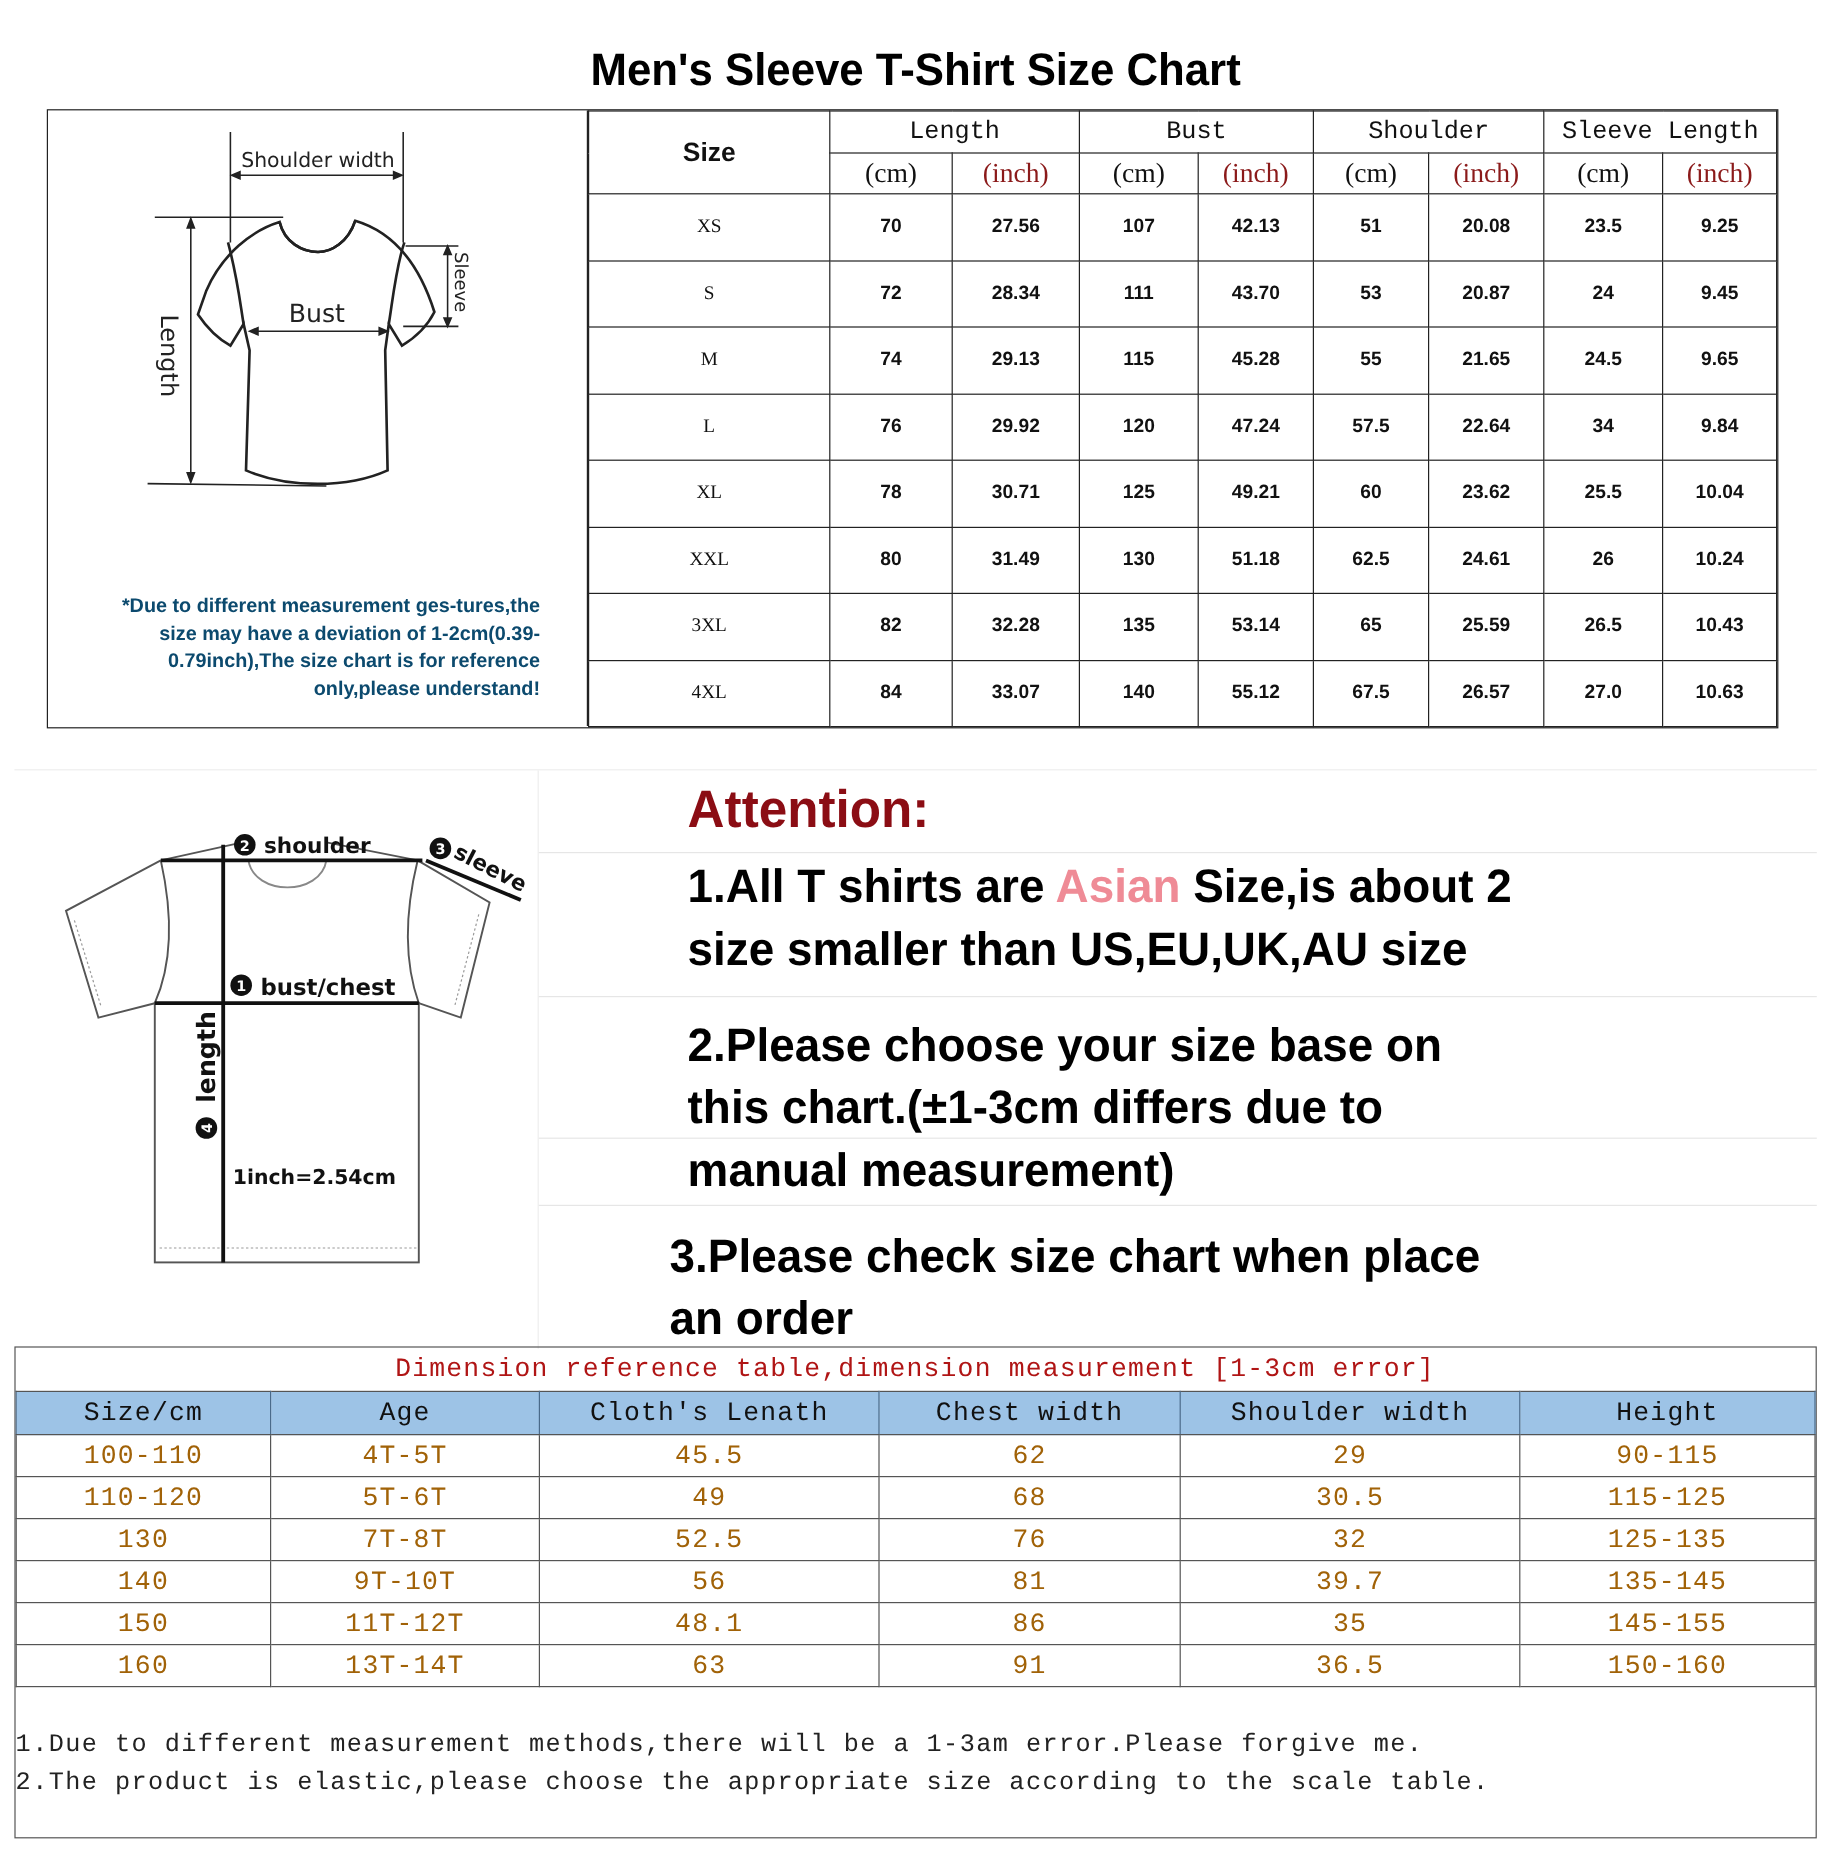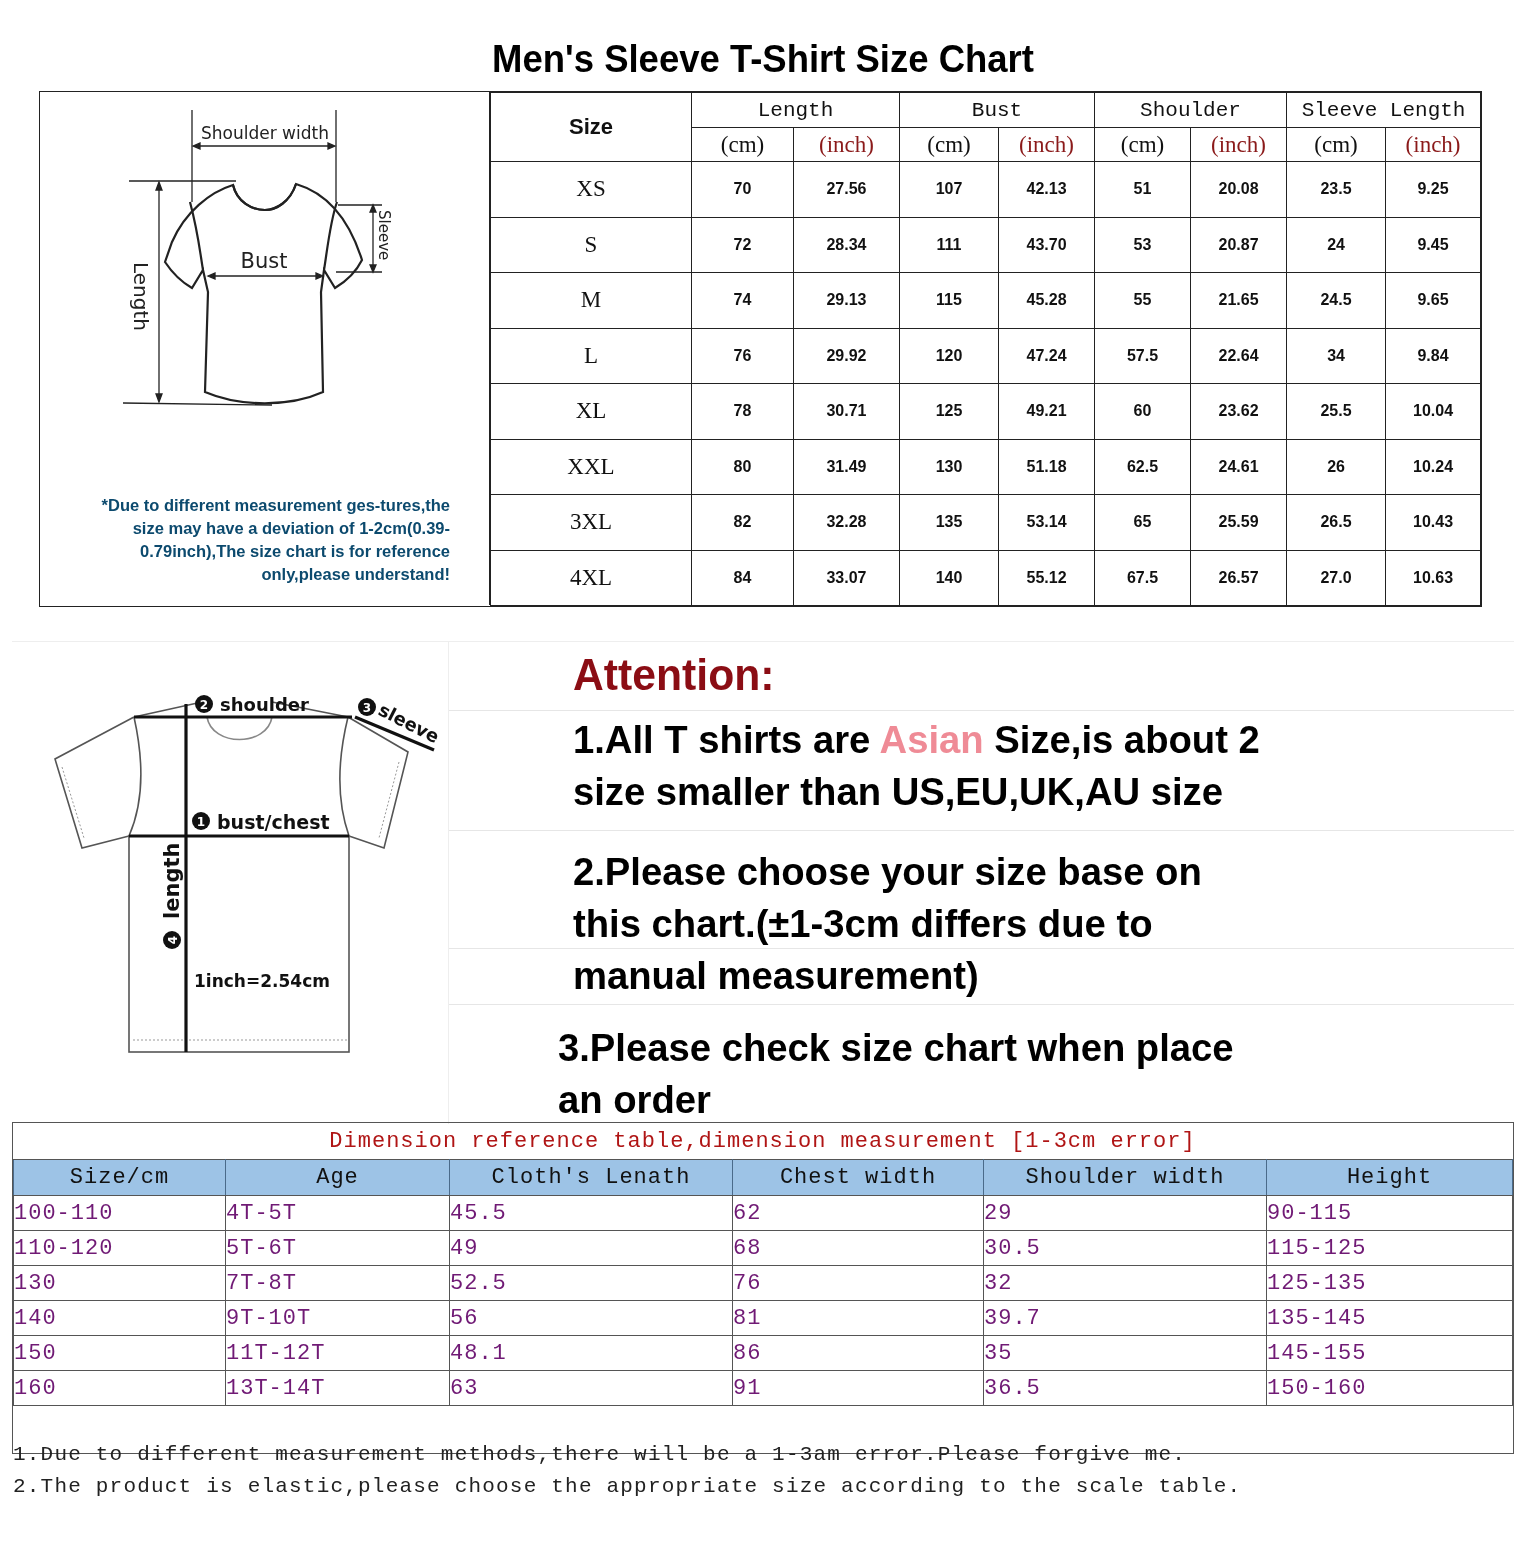--- a/index.html
+++ b/index.html
@@ -37,21 +37,21 @@
     }
     .size-table th.size-head { font-weight: bold; font-size: 22px; }
     .size-table th.group-head {
       font-family: "Liberation Mono", monospace; font-weight: normal; font-size: 21px; height: 35px;
       transform: scaleX(1);
     }
     .size-table th.unit-head {
       font-family: "Liberation Serif", serif; font-weight: normal; font-size: 23px; height: 34px;
     }
     .size-table th.unit-head.inch { color: #8b1a1a; }
-    .size-table td.size-cell { font-family: "Liberation Serif", serif; font-size: 23px; }
+    .size-table td.size-cell { font-family: "Liberation Serif", serif; font-size: 16px; }
     .size-table td.num { font-weight: bold; font-size: 16px; }
     .size-table tbody tr { height: 55.5px; }
 
     
     .mid-wrap {
       position: absolute; left: 12px; top: 641px; width: 1502px; height: 482px;
       border-top: 1px solid #eee;
     }
     .mid-diagram { position: absolute; left: 0; top: 0; width: 437px; height: 482px; border-right: 1px solid #eee; }
     .mid-diagram svg { position: absolute; left: 0; top: 0; }
@@ -62,39 +62,39 @@
       transform: scaleX(0.97); transform-origin: left;
     }
     .note {
       position: absolute; font-weight: bold; font-size: 39px; color: #000; line-height: 52px;
       transform: scaleX(0.98); transform-origin: left; white-space: nowrap;
     }
     .note .hl { color: #ef8b96; }
 
     
     .bottom-wrap {
-      position: absolute; left: 12px; top: 1122px; width: 1502px; height: 332px;
+      position: absolute; left: 12px; top: 1122px; width: 1502px; height: 410px;
       border: 1.5px solid #555;
     }
     .dim-caption {
       position: absolute; left: 0; top: 6px; width: 1499px; text-align: center;
       font-family: "Liberation Mono", monospace; font-size: 22px; color: #b01515; letter-spacing: 1px;
     }
     .dim-table {
       position: absolute; left: 0; top: 36px; width: 1499px;
       border-collapse: collapse; table-layout: fixed;
       font-family: "Liberation Mono", monospace;
     }
     .dim-table th {
       background: #9dc3e6; font-weight: normal; font-size: 22px; height: 36px; color: #111;
       border-left: 1px solid #4a6a8a; border-right: 1px solid #4a6a8a; letter-spacing: 1px;
       border-top: 1.5px solid #555; border-bottom: 1.5px solid #555;
     }
     .dim-table td {
-      text-align: left; font-size: 22px; height: 35px; color: #701a75;
+      text-align: center; font-size: 22px; height: 35px; color: #a16207;
       border: 1px solid #555; letter-spacing: 1px;
     }
     .footer-notes {
       position: absolute; left: 0; top: 316px; width: 1499px; text-align: left;
       font-family: "Liberation Mono", monospace; font-size: 21px; line-height: 32px; color: #222;
       letter-spacing: 1.2px;
     }
   </style>
 </head>
 <body>

